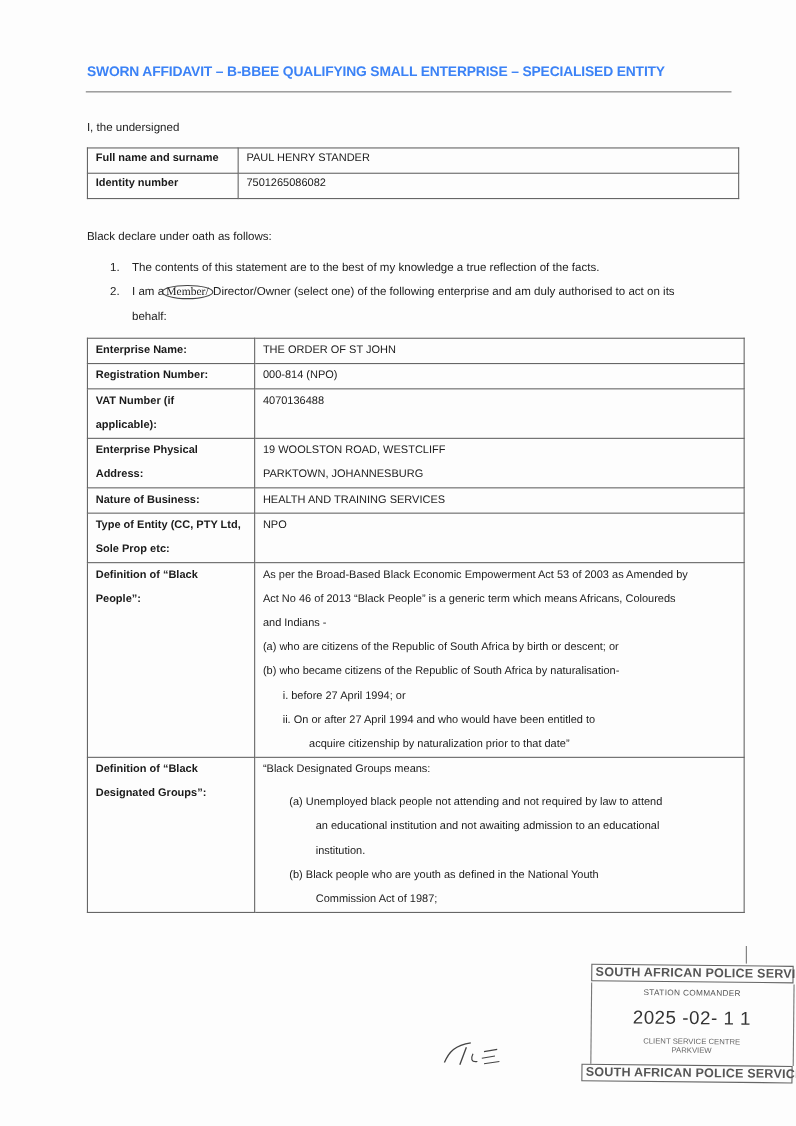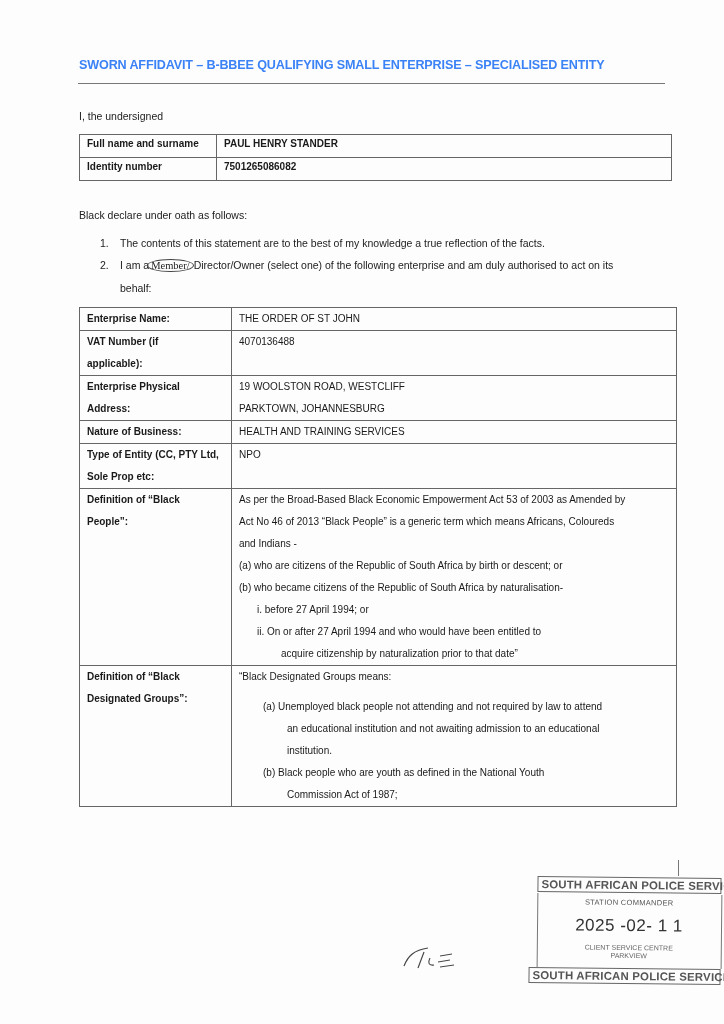--- a/index.html
+++ b/index.html
@@ -14,21 +14,21 @@
     font-weight: bold; font-size: 12.6px; letter-spacing: -0.15px; color: #3b82f6;
     white-space: nowrap;
   }
   .title-rule { position: absolute; left: 78px; top: 83px; width: 587px; height: 1px; background: #777; }
   .intro { position: absolute; left: 79px; top: 110px; font-size: 10.5px; color: #222; }
   table { border-collapse: collapse; position: absolute; }
   td { border: 1px solid #666; vertical-align: top; font-size: 10px; color: #1a1a1a; padding: 0 7px; }
   #id-table { left: 79px; top: 134px; width: 593px; }
   #id-table td { height: 22px; line-height: 18px; }
   #id-table td.lbl { width: 122px; font-weight: bold; }
-  #id-table td.val { font-weight: bold; }
+  #id-table td.val { font-weight: normal; }
   .declare { position: absolute; left: 79px; top: 209px; font-size: 10.5px; color: #222; }
   .decl-list { position: absolute; left: 100px; top: 232px; width: 580px; font-size: 10.5px; color: #222; line-height: 22px; }
   .decl-item { display: flex; }
   .decl-num { width: 20px; flex: none; }
   .circled { border: 1px solid #444; border-radius: 50%; padding: 0 3px; margin-left: -2px; font-family: Liberation Serif, serif; }
   #ent-table { left: 79px; top: 307px; width: 598px; }
   #ent-table td { line-height: 22px; padding-top: 0; padding-bottom: 0; }
   #ent-table td.lbl { width: 137px; font-weight: bold; }
   .sub-a { padding-left: 0; }
   .sub-i { padding-left: 18px; }
@@ -87,20 +87,24 @@
       <span>behalf:</span>
     </span>
   </div>
 </div>
 
 <table id="ent-table">
   <tbody>
       <tr>
     <td class="lbl">Enterprise Name:</td>
     <td>THE ORDER OF ST JOHN</td>
+  </tr>
+  <tr>
+    <td class="lbl">Registration Number:</td>
+    <td>000-814 (NPO)</td>
   </tr>
   <tr>
     <td class="lbl">
       <div>VAT Number (if</div>
       <div>applicable):</div>
     </td>
     <td>4070136488</td>
   </tr>
   <tr>
     <td class="lbl">

